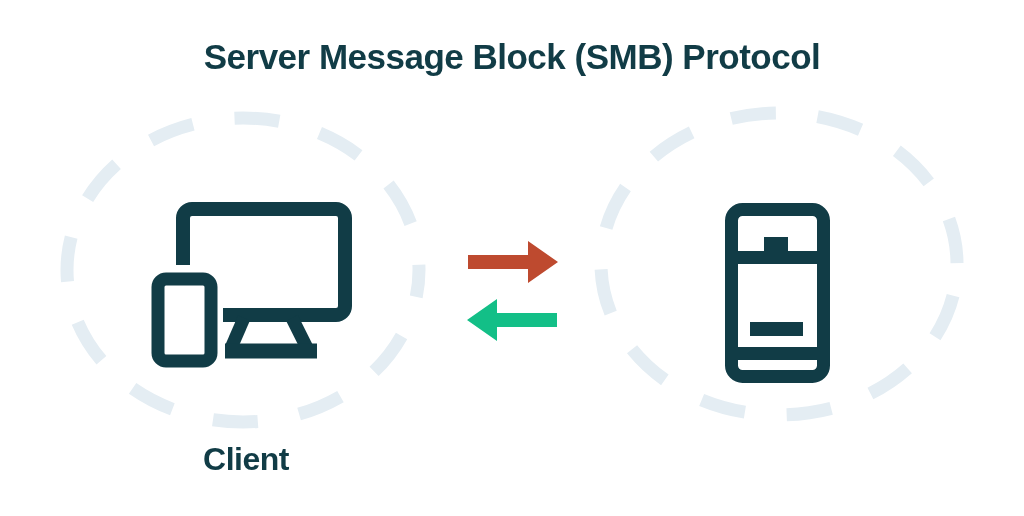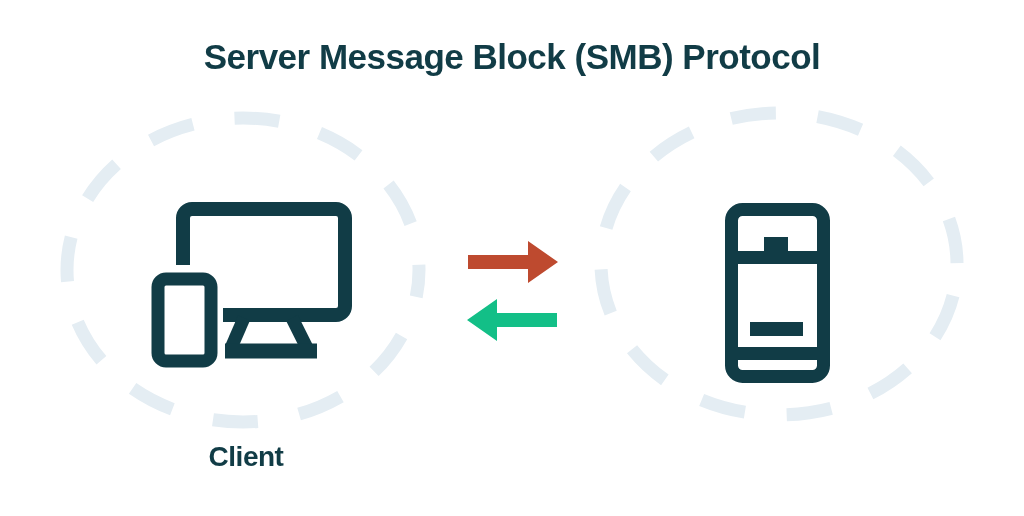--- a/index.html
+++ b/index.html
@@ -28,21 +28,21 @@
   }
   .diagram-svg {
     position: absolute;
     top: 0;
     left: 0;
   }
   .node-label {
     position: absolute;
     top: 441px;
     transform: translateX(-50%);
-    font-size: 28px;
+    font-size: 32px;
     font-weight: 800;
     letter-spacing: -0.5px;
     color: var(--ink, #113c46);
     white-space: nowrap;
     text-align: right;
   }
   .node-label.client { left: 246px; }
   .node-label.server { left: 786px; }
 
   

